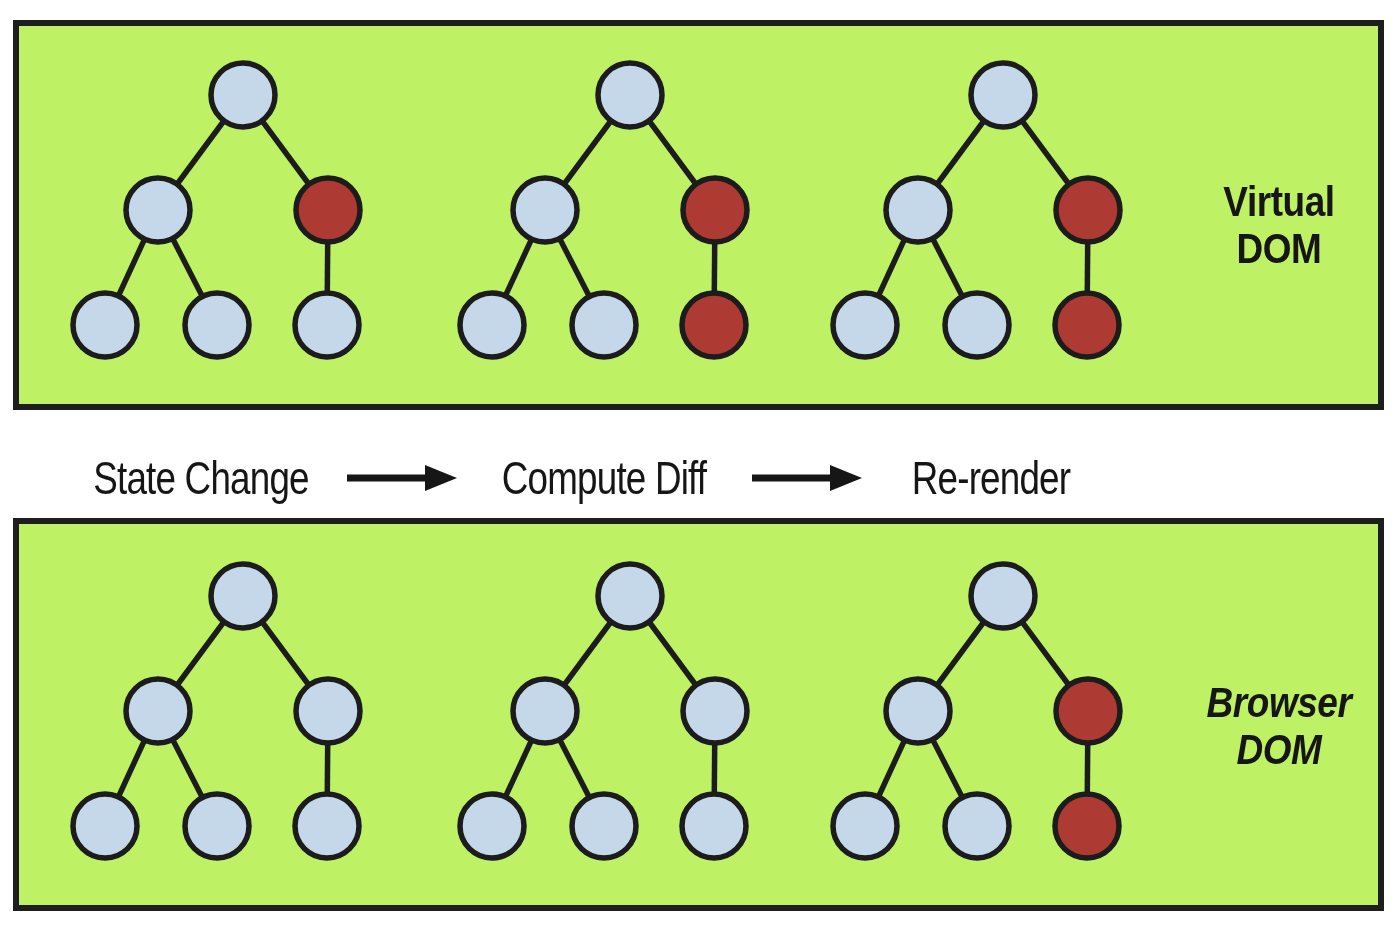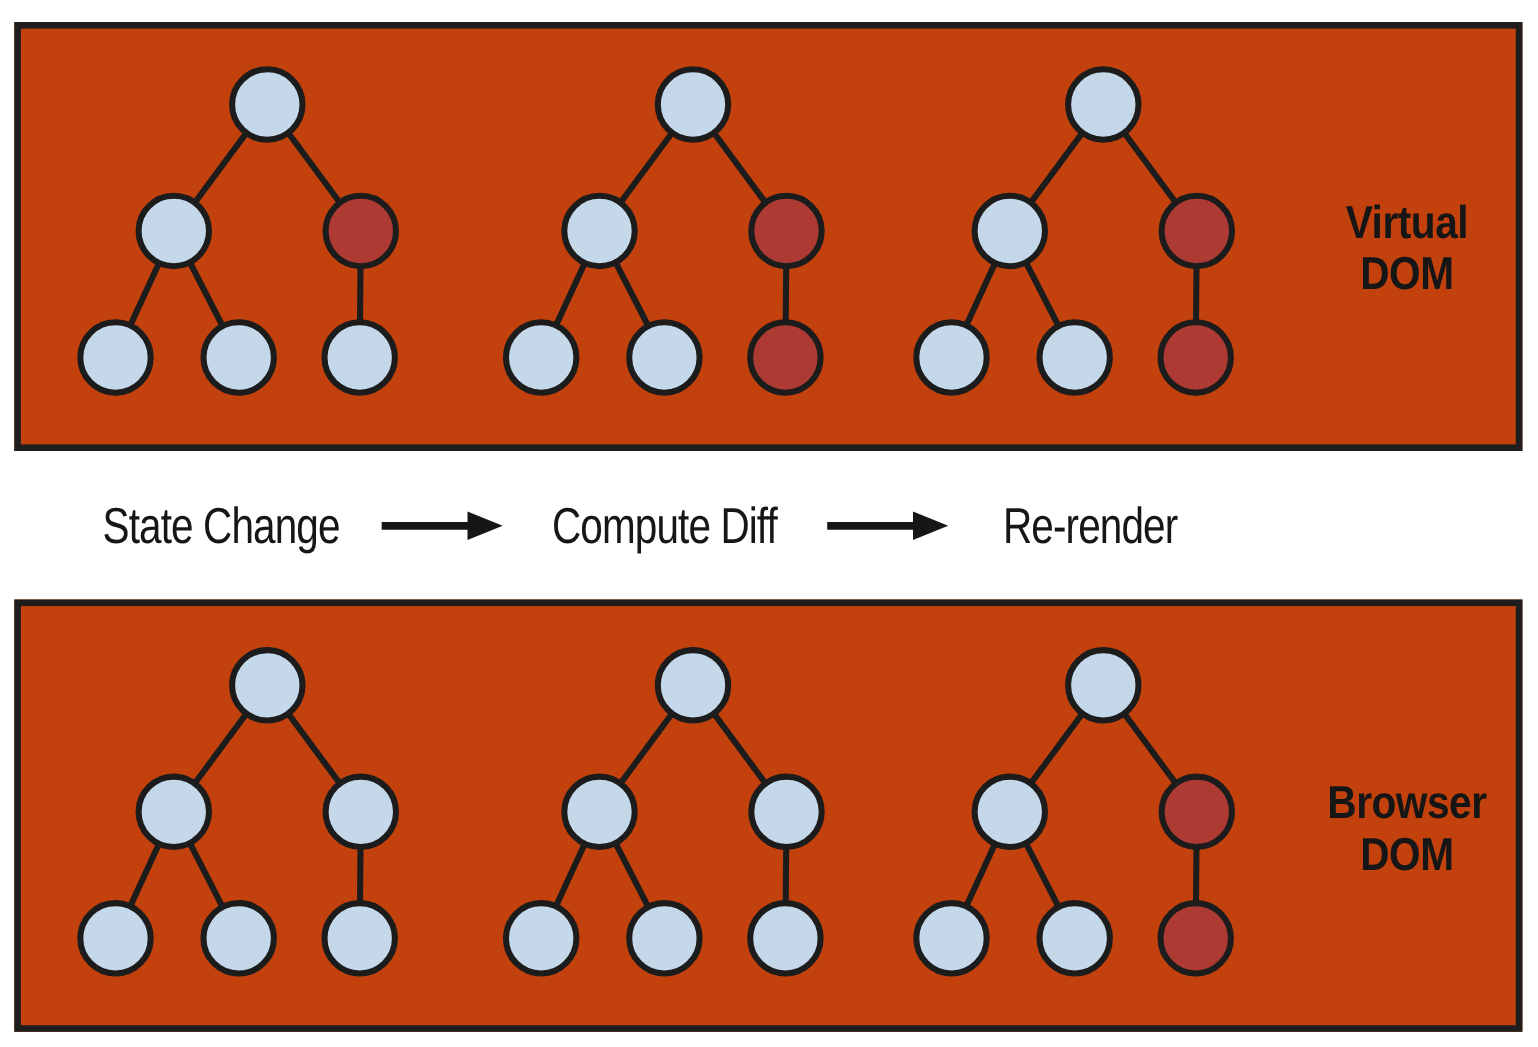--- a/index.html
+++ b/index.html
@@ -8,25 +8,25 @@
     width:1398px;height:952px;
     background:#ffffff;
     font-family:"Liberation Sans", sans-serif;
     overflow:hidden;
   }
   .dom-box{
     position:absolute;
     left:13px;
     width:1359px;
     border:6px solid #1e1e1e;
-    background:#c2410c;
+    background:#bef264;
     box-sizing:content-box;
   }
   .dom-box.virtual{top:20px;height:378px;}
-  .dom-box.browser{top:545px;height:381px;}
+  .dom-box.browser{top:518px;height:381px;font-style:italic;}
   .tree{
     position:absolute;
     width:300px;height:308px;
   }
   .virtual .tree{top:31px;}
   .browser .tree{top:34px;}
   .tree.t1{left:48px;}
   .tree.t2{left:435px;}
   .tree.t3{left:808px;}
   .box-label{

